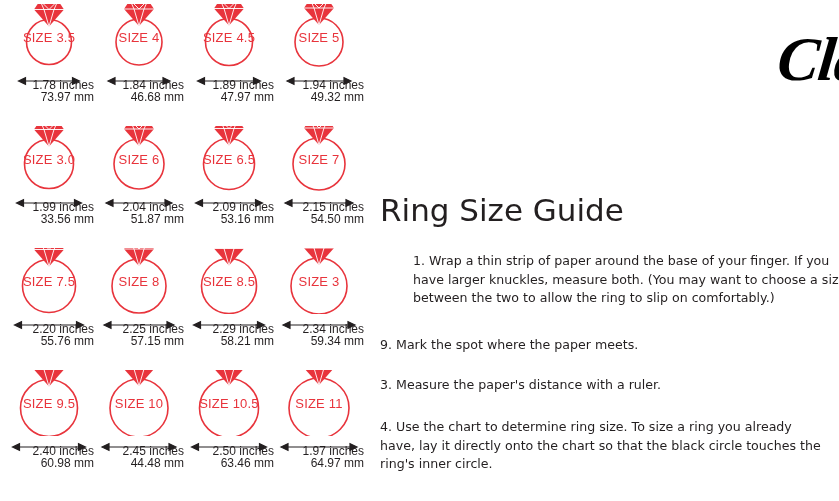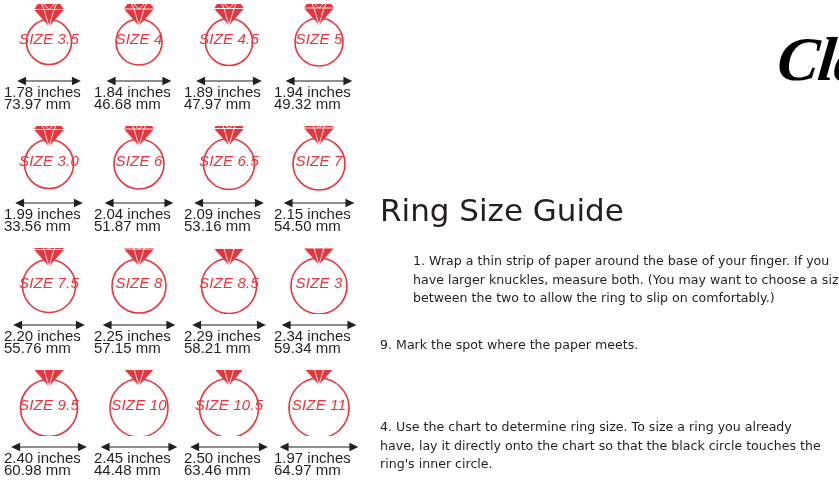--- a/index.html
+++ b/index.html
@@ -64,43 +64,42 @@
     height: 66px;
   }
   .ring-art svg { display: block; }
 
   .size-label {
     position: absolute;
     left: 0;
     right: 0;
     top: 28px;
     text-align: center;
-    font-size: 15px;
+    font-size: 13px;
     color: #e8343c;
     letter-spacing: 0.2px;
     font-family: "Liberation Sans", sans-serif;
-    font-style: italic;
   }
 
   .measure-line {
     position: absolute;
     left: 50%;
     transform: translateX(-50%);
     top: 70px;
     width: 80px;
     height: 10px;
   }
 
   .dims {
     position: absolute;
     left: 0;
     right: 0;
-    top: 84px;
-    text-align: left;
-    font-size: 15px;
+    top: 78px;
+    text-align: right;
+    font-size: 12px;
     line-height: 11.5px;
     color: #231f20;
   }
 
   
   #logo {
     position: absolute;
     left: 402px;
     top: 2px;
     width: 400px;
@@ -624,16 +623,17 @@
     <div id="logo">
 
       <div class="logo-word" id="logo-clara">Clara</div>
 
     </div>
 
     <div id="guide-title">Ring Size Guide</div>
 
     <div class="step" id="step-1">1.  Wrap a thin strip of paper around the base of your finger. If you have larger knuckles, measure both. (You may want to choose a size between the two to allow the ring to slip on comfortably.)</div>
     <div class="step" id="step-2">9.  Mark the spot where the paper meets.</div>
+    <div class="step" id="step-3">3.  Measure the paper's distance with a ruler.</div>
     <div class="step" id="step-4">4.  Use the chart to determine ring size. To size a ring you already have, lay it directly onto the chart so that the black circle touches the ring's inner circle.</div>
 
   </div>
 </div>
 
 </body></html>

